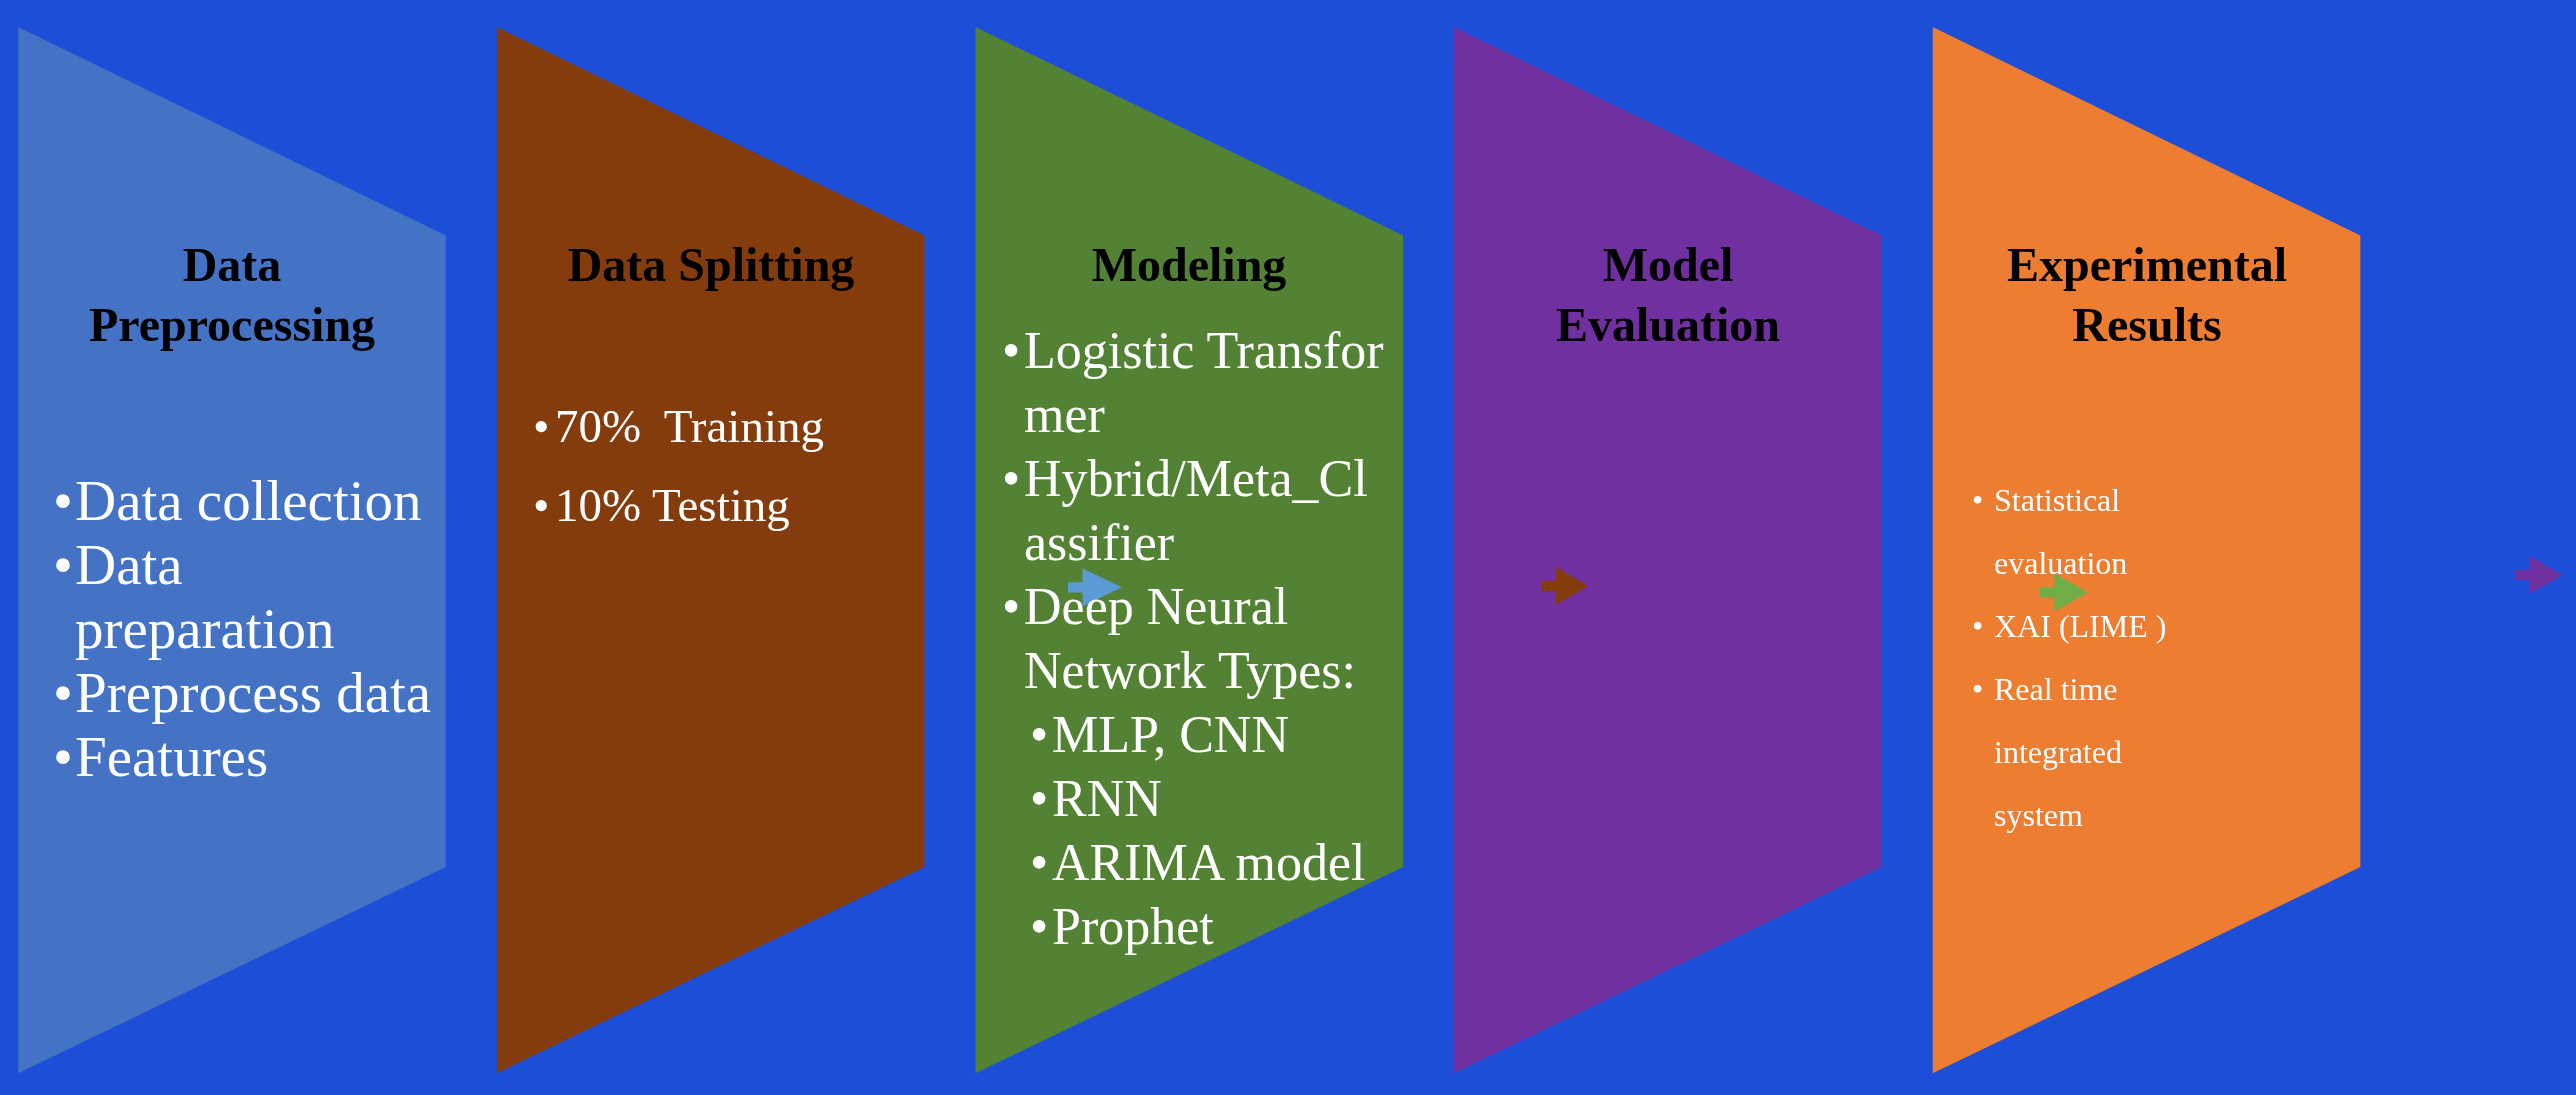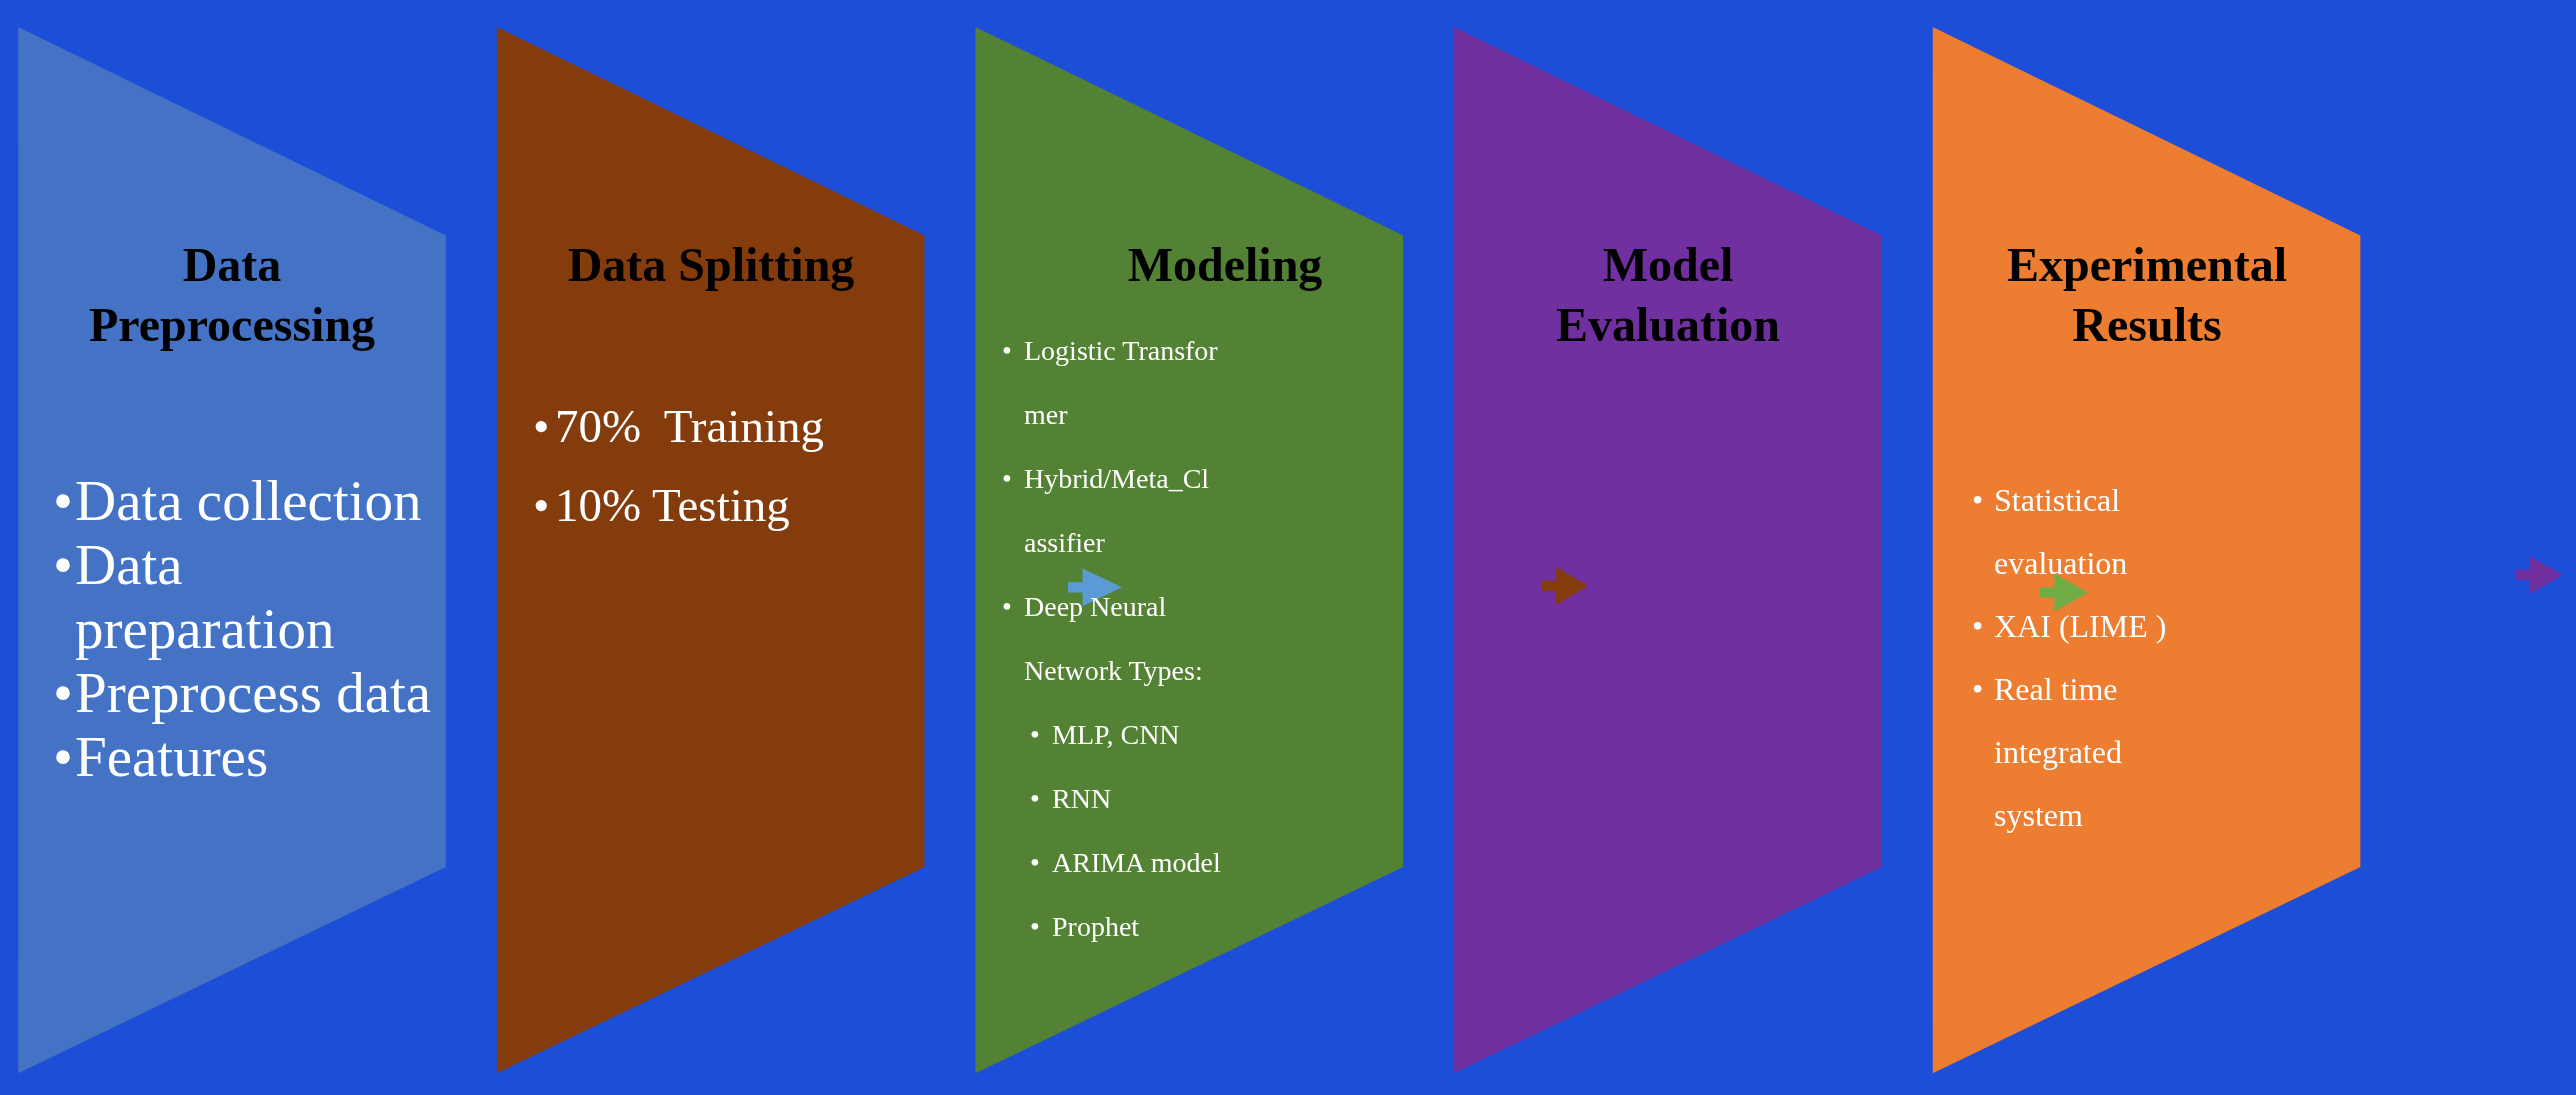--- a/index.html
+++ b/index.html
@@ -18,32 +18,32 @@
     width:428px;
     text-align:center;
     white-space:pre-line;
     font-weight:bold;
     font-size:48px;
     line-height:60px;
     color:#000000;
   }
   .tt0{left:18px;}
   .tt1{left:497px;}
-  .tt2{left:975px;padding-left:36px;}
+  .tt2{left:975px;}
   .tt3{left:1454px;}
   .tt4{left:1933px;}
 
   .list{
     position:absolute;
     color:#ffffff;
     width:393px;
   }
   .ls0{left:53px;  top:469px; font-size:57px; line-height:64px;}
   .ls1{left:533px; top:387px; font-size:47px; line-height:79px;}
-  .ls2{left:1002px;top:319px; font-size:28px; line-height:64px;}
+  .ls2{left:1002px;top:319px; font-size:52px; line-height:64px;}
   .ls3{left:1497px;top:469px; font-size:45px; line-height:64px;}
   .ls4{left:1972px;top:469px; font-size:32px; line-height:63px;}
 
   .bullet{
     white-space:pre;
     padding-left:22px;
   }
   .bullet::before{
     content:"\2022";
     display:inline-block;

